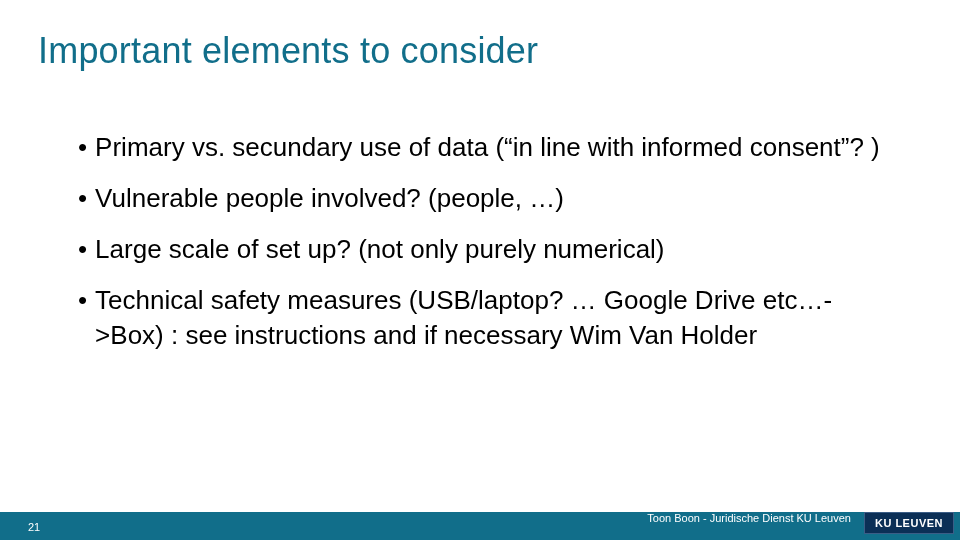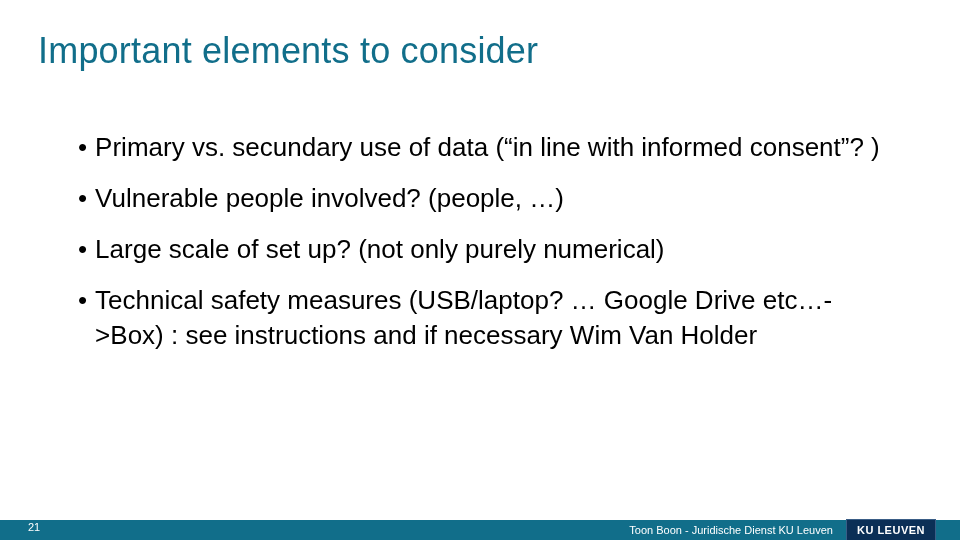--- a/index.html
+++ b/index.html
@@ -22,45 +22,45 @@
     font-size: 26px;
     line-height: 1.35;
     color: #000;
   }
   .bullet { display: flex; margin-bottom: 16px; }
   .bullet .dot { flex: 0 0 auto; margin-right: 8px; }
   .bullet .txt { flex: 1 1 auto; }
   .footer {
     position: absolute;
     left: 0; right: 0; bottom: 0;
-    height: 20px;
+    height: 28px;
     background: #116e8a;
     color: #fff;
     display: flex;
-    align-items: center;
+    align-items: flex-start;
     font-size: 11px;
   }
   .page-num {
     position: absolute;
     left: 28px;
     bottom: 7px;
     color: #fff;
   }
   .footer-text {
     margin-left: auto;
     padding-right: 13px;
   }
   .logo {
     background: #0b2f56;
     color: #fff;
     font-weight: 700;
     font-size: 11px;
     letter-spacing: 0.5px;
     padding: 4px 10px;
-    margin-right: 24px;
+    margin-right: 6px;
     border: 1px solid #3a5d86;
   }
 </style>
 </head>
 <body>
 
 <div class="slide">
 
   <div class="title">Important elements to consider</div>
 

